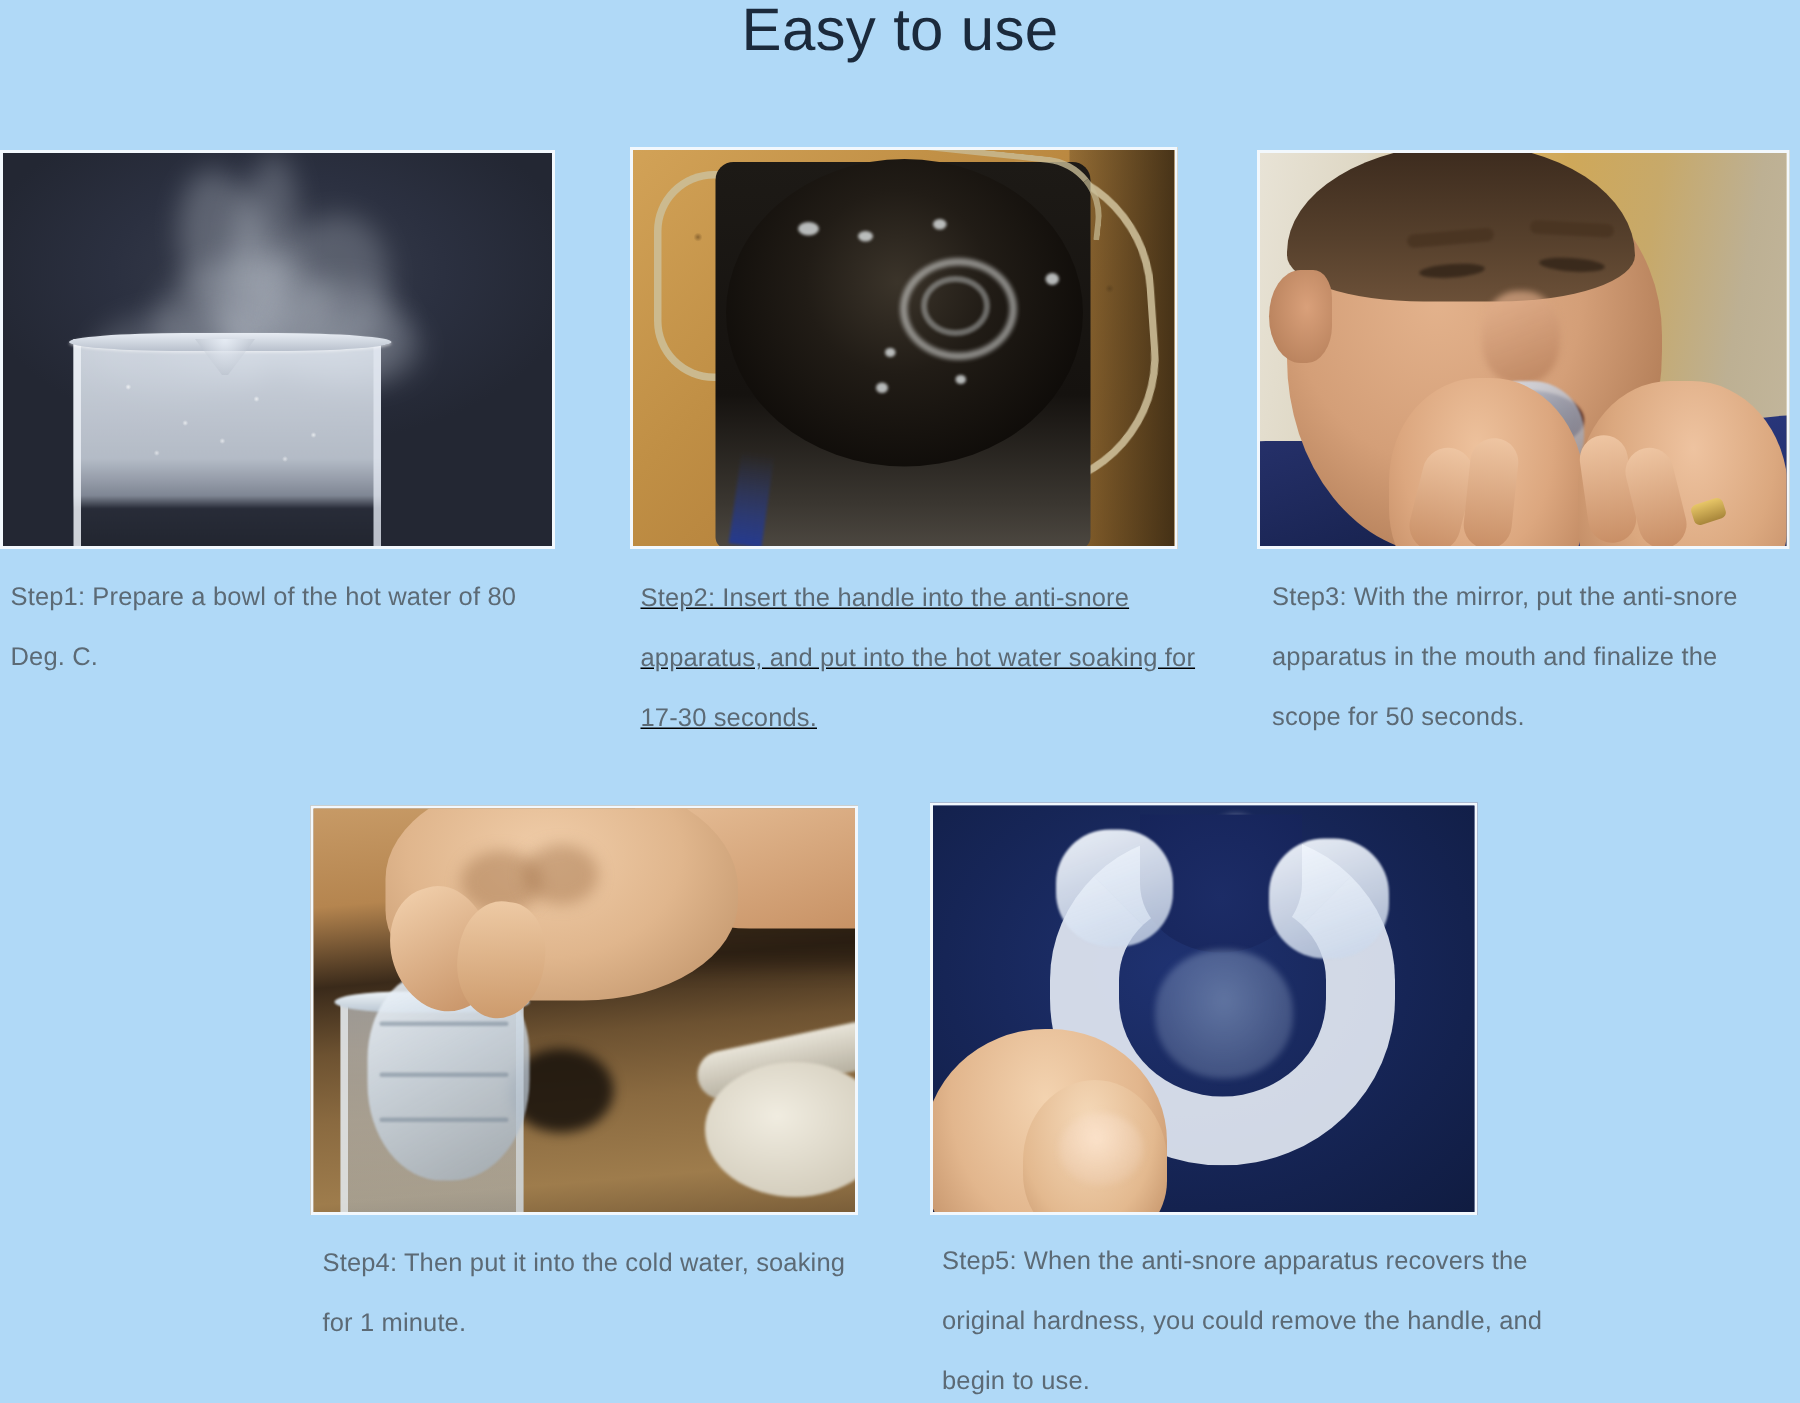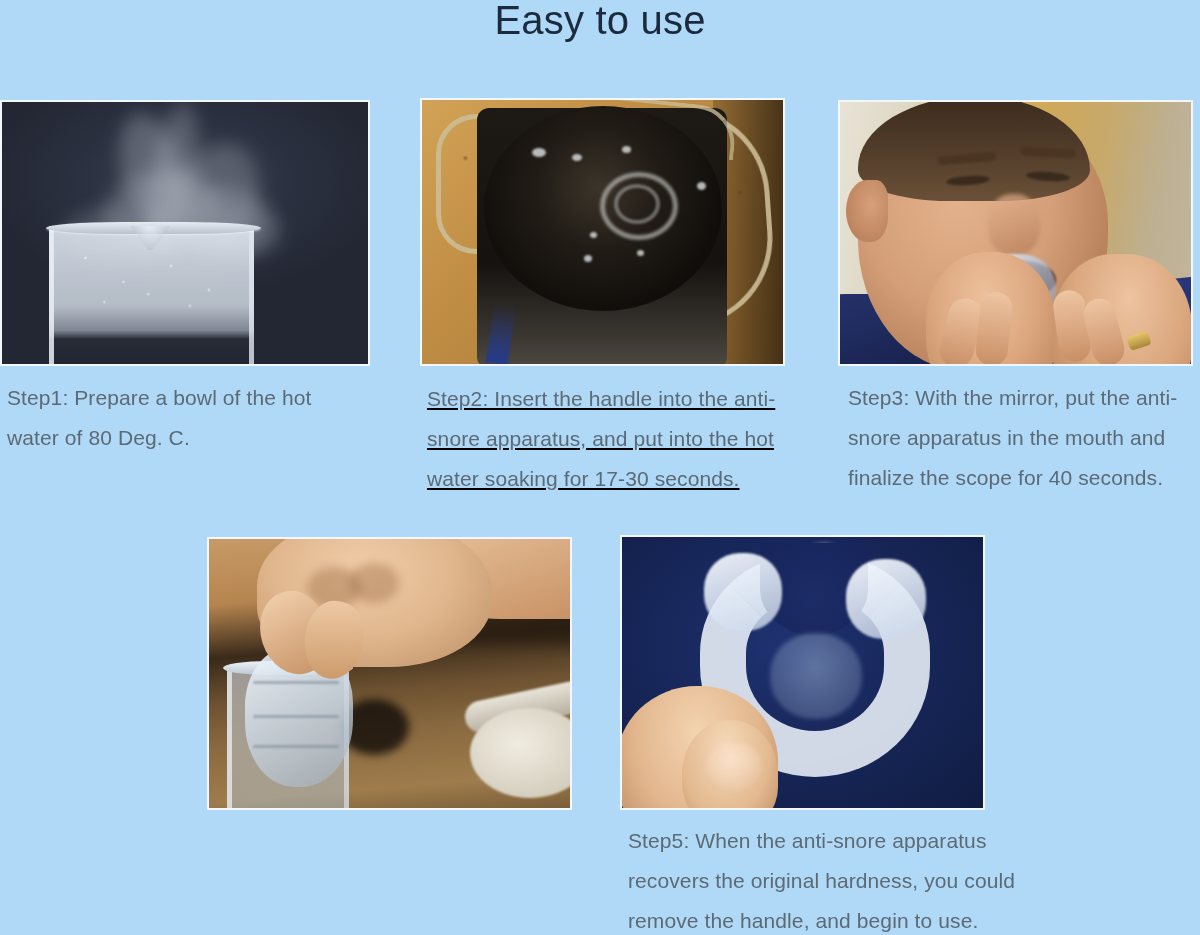--- a/index.html
+++ b/index.html
@@ -35,21 +35,21 @@
     position: absolute;
   }
   .photo {
     position: relative;
     overflow: hidden;
     background: #2a2f3d;
     border: 2px solid #f2f8fd;
     box-sizing: border-box;
   }
   .caption {
-    font-size: 21px;
+    font-size: 17px;
     line-height: 40px;
     color: #5c6a75;
     letter-spacing: 0.1px;
     font-family: "Liberation Sans", sans-serif;
   }
 
   
   #step1 { left: 0px;    top: 100px; width: 372px; }
   #step1 .photo { width: 370px; height: 266px; }
   #step1 .caption { width: 340px; margin-top: 12px; margin-left: 7px; }
@@ -541,21 +541,21 @@
     <div class="mouth-open"></div>
     <div class="guard"></div>
     <div class="hand-l"></div>
     <div class="hand-r"></div>
     <div class="finger f1"></div>
     <div class="finger f2"></div>
     <div class="finger f3"></div>
     <div class="finger f4"></div>
     <div class="ring"></div>
   </div>
-  <div class="caption">Step3: With the mirror, put the anti-snore apparatus in the mouth and finalize the scope for 40 seconds.</div>
+  <div class="caption">Step3: With the mirror, put the anti-snore apparatus in the mouth and finalize the scope for 50 seconds.</div>
 </div>
 
 <div class="step" id="step4">
   <div class="photo ph4">
     <div class="wood"></div>
     <div class="dark-band"></div>
     <div class="dark-blob"></div>
     <div class="utensil"></div>
     <div class="plate"></div>
     <div class="glass"></div>
@@ -564,20 +564,21 @@
     <div class="mg-line ml1"></div>
     <div class="mg-line ml2"></div>
     <div class="mg-line ml3"></div>
     <div class="arm"></div>
     <div class="hand"></div>
     <div class="knuckle k1"></div>
     <div class="knuckle k2"></div>
     <div class="thumb"></div>
     <div class="forefinger"></div>
   </div>
+  <div class="caption">Step4: Then put it into the cold water, soaking for 1 minute.</div>
 </div>
 
 <div class="step" id="step5">
   <div class="photo ph5">
     <div class="navy"></div>
     <div class="speck"></div>
     <div class="u-outer"></div>
     <div class="u-cut"></div>
     <div class="pad-l"></div>
     <div class="pad-r"></div>

